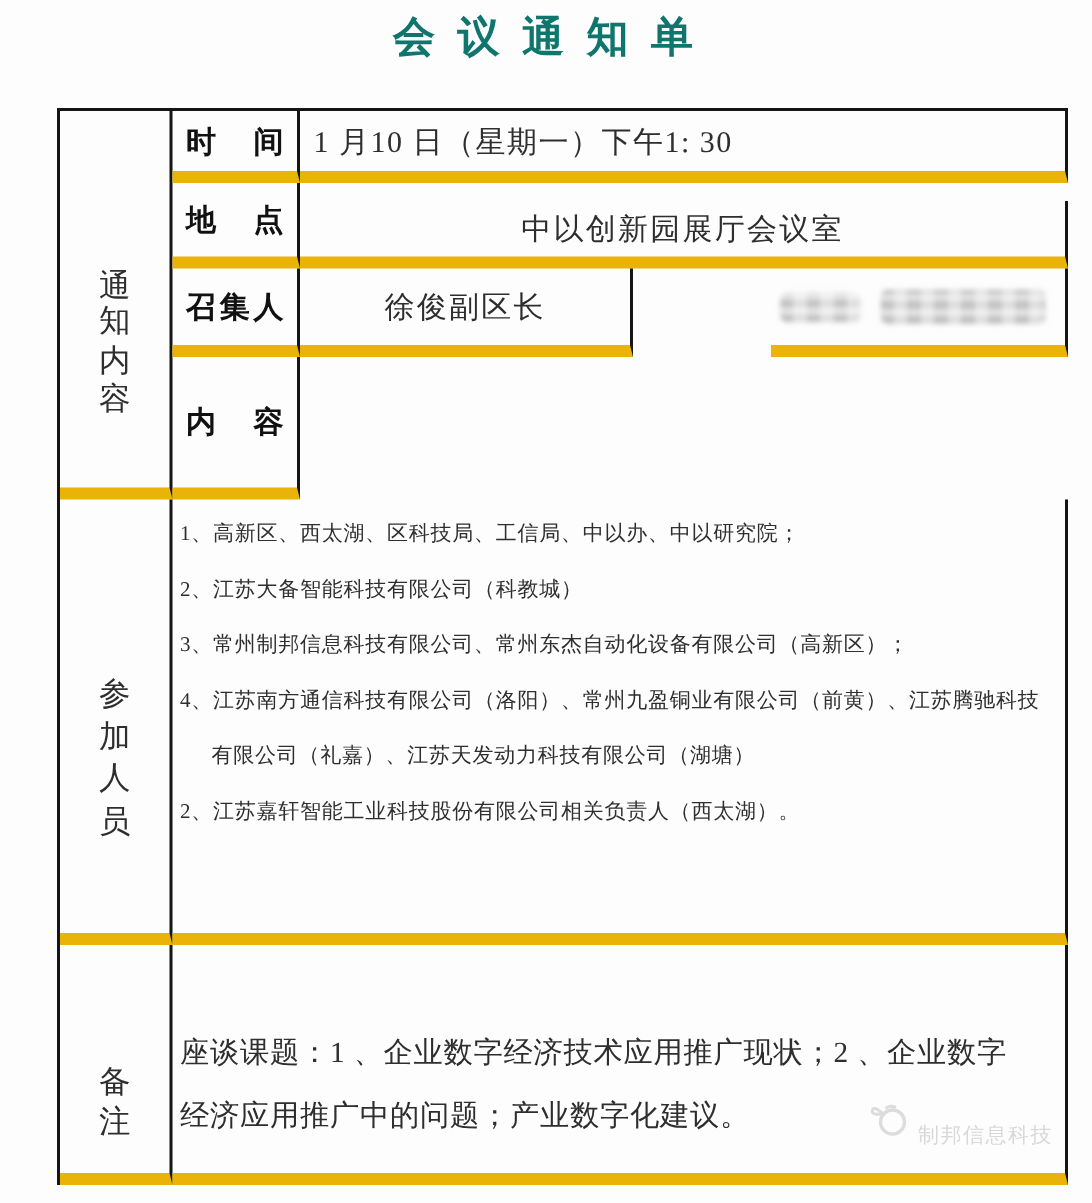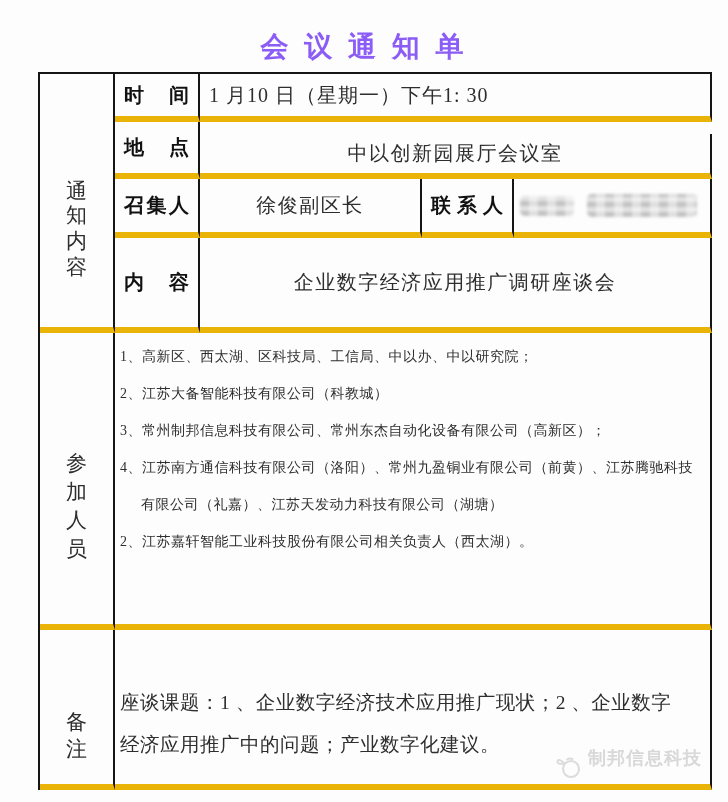--- a/index.html
+++ b/index.html
@@ -8,43 +8,43 @@
     width: 728px;
     height: 802px;
     background: #fdfdfd;
     font-family: "Liberation Serif", "DejaVu Serif", serif;
     color: #2e2e2e;
     overflow: hidden;
     position: relative;
   }
   .page-title {
     position: absolute;
-    top: 28px;
+    top: 6px;
     left: 0;
     width: 100%;
     text-align: center;
-    font-family: Liberation Sans, sans-serif;
+    font-family: Liberation Serif, serif;
     font-weight: bold;
     font-size: 28px;
     letter-spacing: 4px;
-    color: #8b5cf6;
+    color: #0f766e;
   }
   .notice-table {
     position: absolute;
     left: 38px;
     top: 72px;
     display: grid;
     grid-template-columns: 75px 85px 222px 92px 198px;
     grid-template-rows: 48px 57px 59px 95px 297px 160px;
     border-top: 2px solid #151515;
     border-left: 2px solid #151515;
   }
   .cell {
     border-right: 2px solid #151515;
-    border-bottom: 6px solid #eab308;
+    border-bottom: 8px solid #eab308;
     box-sizing: border-box;
     display: flex;
     align-items: center;
     font-size: 20px;
     overflow: hidden;
   }
   
   .vlabel { justify-content: center; }
   .vlabel > span {
     writing-mode: vertical-rl;
@@ -101,26 +101,26 @@
     padding: 52px 38px 0 5px;
     font-size: 19.5px;
     line-height: 42px;
     letter-spacing: .5px;
   }
   .watermark {
     position: absolute;
     right: 8px;
     bottom: 5px;
     display: flex;
-    align-items: flex-end;
+    align-items: flex-start;
     gap: 5px;
     color: #d8d8d8;
     font-family: "Liberation Sans", "DejaVu Sans", sans-serif;
-    font-weight: bold;
-    font-size: 18px;
+    font-weight: normal;
+    font-size: 14px;
     letter-spacing: 1px;
     white-space: nowrap;
   }
   .watermark svg { display: block; }
 </style>
 </head>
 <body>
 
 <div class="page-title">会 议 通 知 单</div>
 
@@ -137,32 +137,28 @@
 
   <div class="cell hlabel" style="grid-column:2; grid-row:2;">
     <span>地点</span>
   </div>
   <div class="cell val-center" style="grid-column:3/6; grid-row:2;margin-top:12px;">中以创新园展厅会议室</div>
 
   <div class="cell hlabel" style="grid-column:2; grid-row:3;">
     <span>召集人</span>
   </div>
   <div class="cell val-center" style="grid-column:3; grid-row:3;text-align:right;">徐俊副区长</div>
-  <div class="cell hlabel" style="grid-column:4; grid-row:3;">
-    <span>联系人</span>
-  </div>
   <div class="cell contact-val" style="grid-column:5; grid-row:3;">
     <span class="redact redact-short"></span>
     <span class="redact redact-long"></span>
   </div>
 
   <div class="cell hlabel" style="grid-column:2; grid-row:4;">
     <span>内容</span>
   </div>
-  <div class="cell val-center" style="grid-column:3/6; grid-row:4;">企业数字经济应用推广调研座谈会</div>
 
   <div class="cell vlabel vlabel-wide" style="grid-column:1; grid-row:5;">
     <span>参加人员</span>
   </div>
   <div class="cell participants-cell" style="grid-column:2/6; grid-row:5;">
     <p>1、高新区、西太湖、区科技局、工信局、中以办、中以研究院；</p>
     <p>2、江苏大备智能科技有限公司（科教城）</p>
     <p>3、常州制邦信息科技有限公司、常州东杰自动化设备有限公司（高新区）；</p>
     <p>4、江苏南方通信科技有限公司（洛阳）、常州九盈铜业有限公司（前黄）、江苏腾驰科技有限公司（礼嘉）、江苏天发动力科技有限公司（湖塘）</p>
     <p>2、江苏嘉轩智能工业科技股份有限公司相关负责人（西太湖）。</p>

